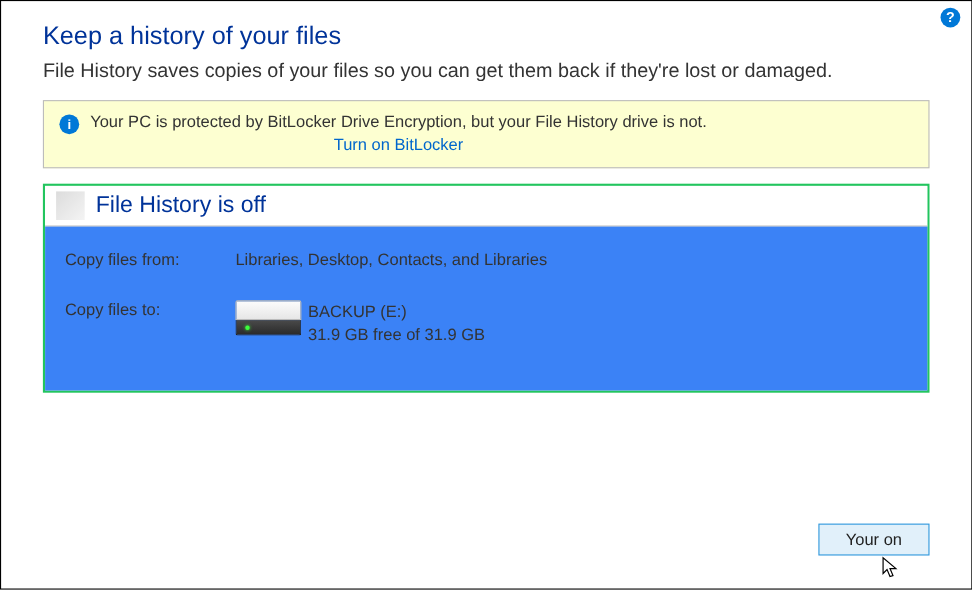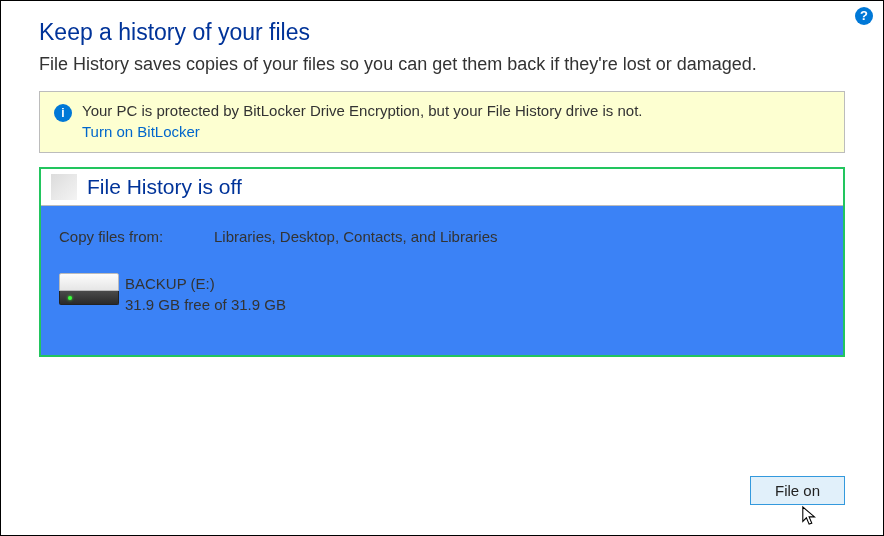--- a/index.html
+++ b/index.html
@@ -67,20 +67,21 @@
     }
     .notice-text {
       color: #333;
     }
     .notice-link {
       display: block;
       color: #0066cc;
       margin-top: 4px;
       cursor: pointer;
       text-decoration: none;
+      text-align: center;
     }
     .panel {
       border: 2px solid #22c55e;
     }
     .panel-header {
       border-bottom: 1px solid #bcbcbc;
       padding: 5px 10px;
       display: flex;
       align-items: center;
       gap: 10px;
@@ -196,36 +197,37 @@
     <div class="panel-header">
       <div class="status-square"></div>
       <h2>File History is off</h2>
     </div>
     <div class="panel-body">
       <div class="row">
         <div class="row-label">Copy files from:</div>
         <div class="row-value">Libraries, Desktop, Contacts, and Libraries</div>
       </div>
       <div class="row">
+        <div class="row-label">Copy files to:</div>
         <div class="drive-section">
           <div class="drive-icon">
             <div class="top"></div>
             <div class="bottom">
                 <div class="led"></div>
               </div>
           </div>
           <div class="drive-text">
             <div>BACKUP (E:)</div>
             <div>31.9 GB free of 31.9 GB</div>
           </div>
         </div>
       </div>
     </div>
   </div>
 </div>
 
 <div class="bottom-bar">
-  <button class="turn-on-btn">File on</button>
+  <button class="turn-on-btn">Your on</button>
 </div>
 
 <svg class="cursor" viewBox="0 0 20 24">
   <path d="M2 2 L2 18 L6 14 L9 21 L12 20 L9 13 L15 13 Z" fill="#fff" stroke="#000" stroke-width="1.2"></path>
 </svg>
 
 </body></html>

